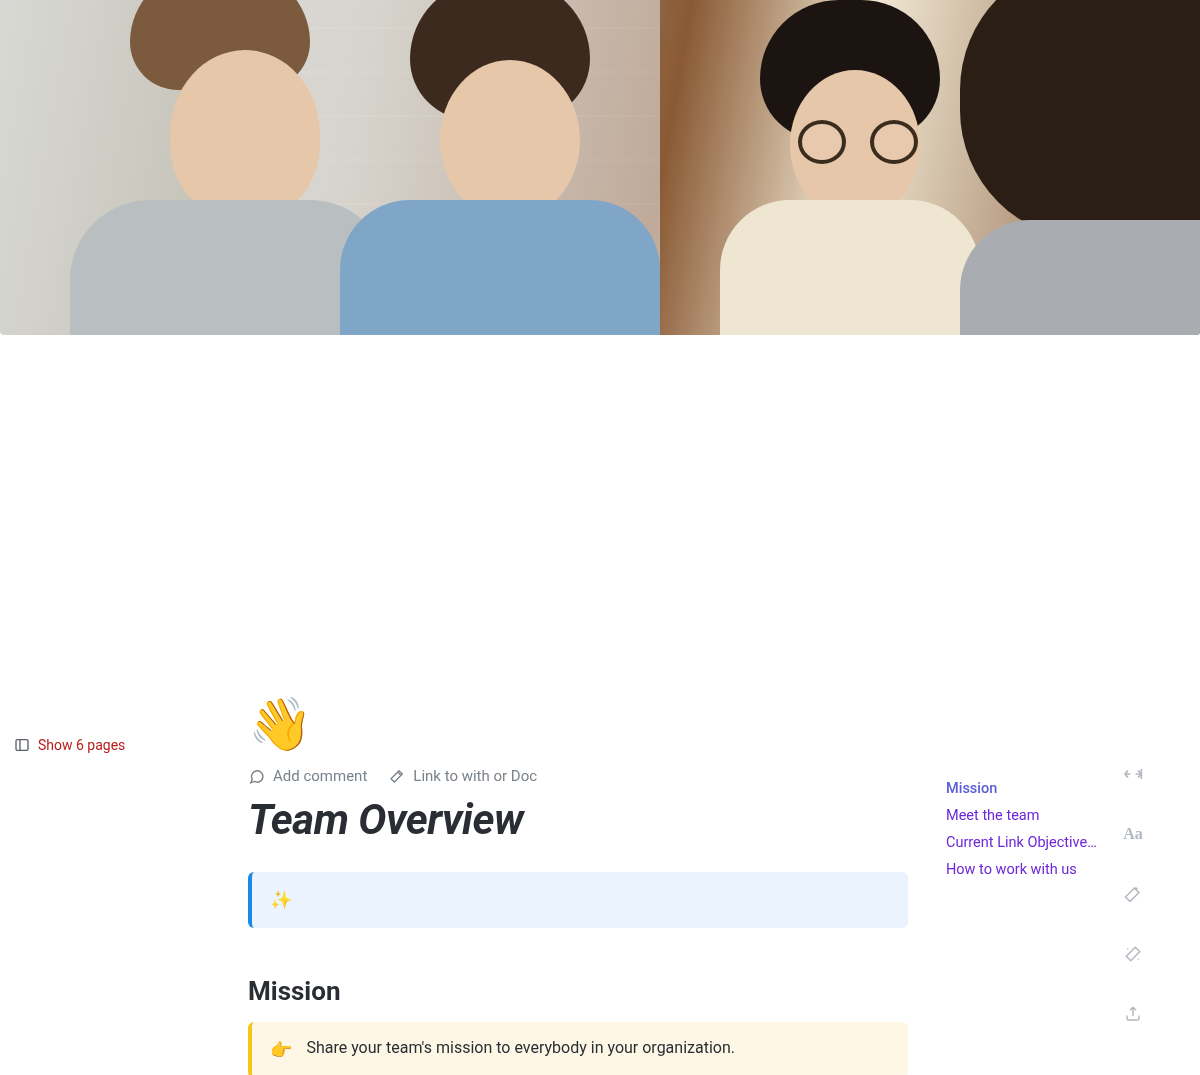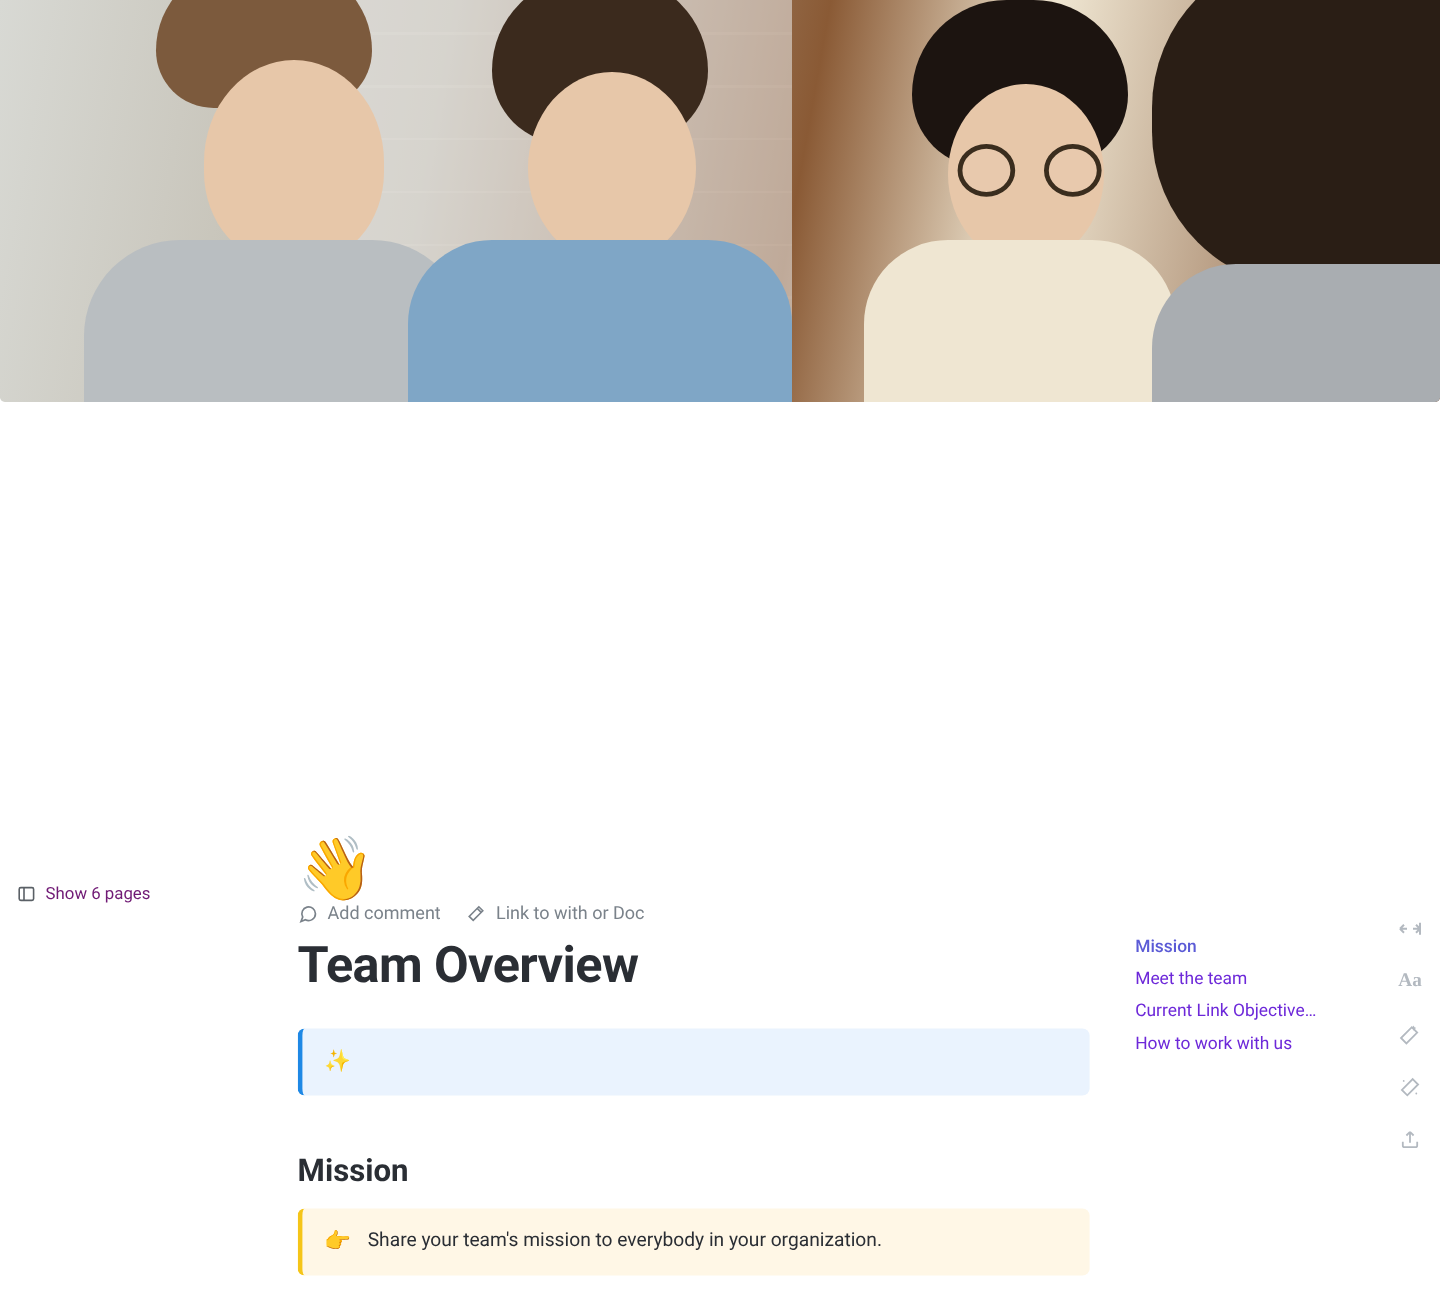--- a/index.html
+++ b/index.html
@@ -32,44 +32,44 @@
   .p3 .glasses span:last-child { right:0; }
   .p3 .body { top:200px; left:0; width:260px; height:170px; background:#efe6d2; border-radius:70px 70px 0 0; }
   
   .p4 { left:960px; width:260px; height:335px; }
   .p4 .hair { position:absolute; top:-40px; left:0; width:260px; height:280px; background:#2a1e15; border-radius:130px 0 0 130px; }
   .p4 .body { top:220px; left:0; width:260px; height:160px; background:#a9adb1; border-radius:70px 0 0 0; }
 
   
   .content { position:relative; width:1200px; }
 
-  .show-pages { position:absolute; top:402px; left:14px; display:flex; align-items:center; gap:8px; color:#701a75; font-size:14px; cursor:pointer; }
+  .show-pages { position:absolute; top:402px; left:14px; display:flex; align-items:center; gap:8px; color:#b91c1c; font-size:14px; cursor:pointer; }
 
   .doc { position:absolute; top:360px; left:248px; width:660px; }
   .emoji-hero { font-size:52px; line-height:1; display:inline-block; transform: translateY(4px); }
 
-  .actions { margin-top:5px; display:flex; gap:22px; color:#7a828a; font-size:15px; }
+  .actions { margin-top:20px; display:flex; gap:22px; color:#7a828a; font-size:15px; }
   .actions .act { display:flex; align-items:center; gap:8px; cursor:pointer; }
 
-  h1.title { font-size:42px; font-weight:700; letter-spacing:-0.5px; margin-top:10px; color:#2a2e34; }
+  h1.title { font-size:42px; font-weight:700; letter-spacing:-0.5px; margin-top:10px; color:#2a2e34;font-style:italic; }
 
   .callout { display:flex; gap:14px; border-radius:6px; padding:14px 18px; margin-top:28px; font-size:16px; line-height:1.55; }
   .callout.blue { background:#eaf3fe; border-left:4px solid #1e88e5; }
   .callout.yellow { background:#fff7e6; border-left:4px solid #f5c518; }
   .callout .ic { flex:0 0 auto; font-size:18px; }
 
   h2.section { font-size:26px; font-weight:700; margin-top:48px; color:#2a2e34; }
 
   
   .outline { position:absolute; top:440px; left:946px; width:170px; font-size:14.5px; }
   .outline .o-item { padding:5px 0; color:#6d28d9; cursor:pointer; white-space:nowrap; overflow:hidden; text-overflow:ellipsis; }
   .outline .o-item.active { color:#5b5bd6; font-weight:500; }
 
   
-  .rail { position:absolute; top:428px; left:1116px; width:28px; display:flex; flex-direction:column; gap:22px; align-items:flex-start; color:#b3b9c0;margin-left:48px; }
+  .rail { position:absolute; top:428px; left:1116px; width:28px; display:flex; flex-direction:column; gap:38px; align-items:flex-end; color:#b3b9c0; }
   .rail .tool { width:22px; height:22px; display:flex; align-items:center; justify-content:center; cursor:pointer; }
   .rail .tool.txt { font-family: Georgia, serif; font-size:16px; font-weight:700; color:#b3b9c0; }
 
   svg { display:block; }
 </style>
 </head>
 <body>
 
 <div class="banner">
   <div class="brick"></div>

